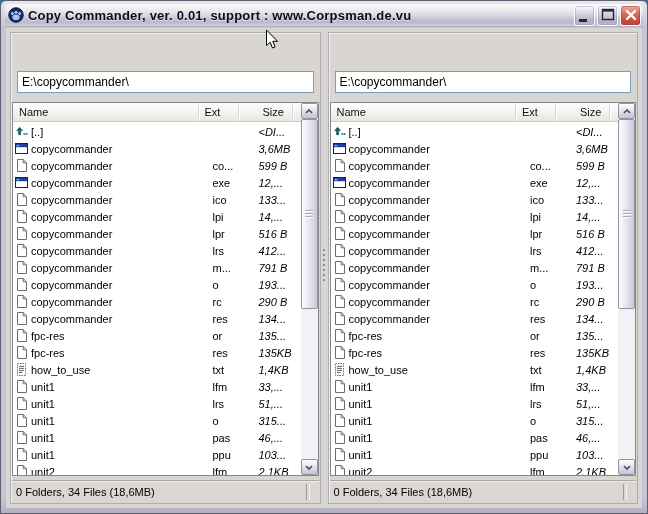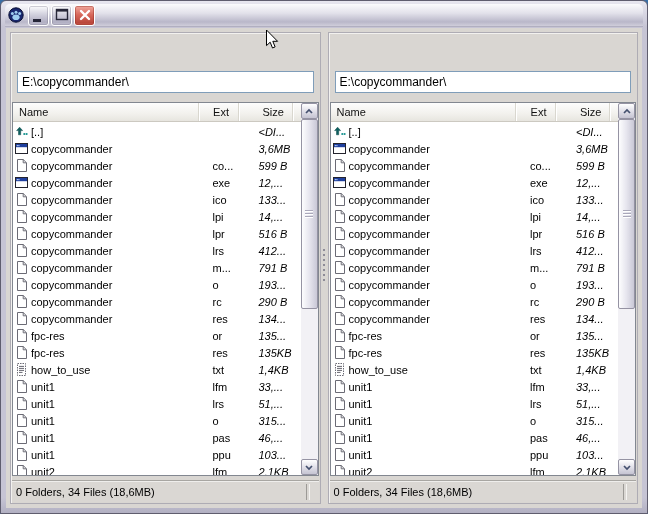--- a/index.html
+++ b/index.html
@@ -73,21 +73,21 @@
     border:1px solid #828790; background:#fff; overflow:hidden;
   }
   .list-main { flex:1; min-width:0; display:flex; flex-direction:column; }
   .list-header {
     height:19px; flex:none; display:flex; font-size:11px; color:#111;
     background:linear-gradient(to bottom,#fdfdfd,#f2f1ed 60%,#e7e5df);
     border-bottom:1px solid #ccc9c1;
   }
   .hcell { padding:3px 0 0 6px; border-right:1px solid #d9d7cf; box-shadow:1px 0 0 #fff; white-space:nowrap; overflow:hidden; }
   .col-name { flex:1; min-width:0; }
-  .col-ext  { width:40px; flex:none;text-align:center; }
+  .col-ext  { width:40px; flex:none; }
   .col-size { width:54px; flex:none; padding-left:24px; }
   .hfill    { width:8px; flex:none; border-right:none; box-shadow:none; }
 
   .list-rows { flex:1; overflow:hidden; padding-top:1px; }
   .file-row { height:17px; display:flex; align-items:center; font-size:11px; color:#000; }
   .cell-name { flex:1; min-width:0; display:flex; align-items:center; gap:3px; padding-left:2px; white-space:nowrap; overflow:hidden; }
   .row-icon { width:13px; height:13px; flex:none; display:flex; }
   .cell-ext  { width:40px; flex:none; padding-left:6px; white-space:nowrap; overflow:hidden; }
   .cell-size { width:54px; flex:none; padding-left:12px; white-space:nowrap; overflow:hidden;font-style:italic; }
 
@@ -131,20 +131,21 @@
   <div class="titlebar">
     <span class="app-icon">
       <svg width="16" height="16" viewBox="0 0 16 16">
         <circle cx="8" cy="8" r="7.2" fill="#18266e" stroke="#0a0f33"></circle>
         <ellipse cx="8" cy="10.2" rx="3.6" ry="2.8" fill="#9ecdf0"></ellipse>
         <circle cx="4.4" cy="6.4" r="1.5" fill="#9ecdf0"></circle>
         <circle cx="8" cy="5.2" r="1.5" fill="#9ecdf0"></circle>
         <circle cx="11.6" cy="6.4" r="1.5" fill="#9ecdf0"></circle>
       </svg>
     </span>
+    <span class="title">Copy Commander, ver. 0.01, support : www.Corpsman.de.vu</span>
     <span class="win-buttons">
       <span class="wbtn">
         <svg width="21" height="21">
             <rect x="4" y="14" width="8" height="3" fill="#262638"></rect>
           </svg>
       </span>
       <span class="wbtn">
         <svg width="21" height="21">
           <rect x="4.5" y="4.5" width="11" height="10" fill="none" stroke="#262638" stroke-width="1.4"></rect>
           <rect x="4" y="4" width="12" height="2.6" fill="#262638"></rect>

